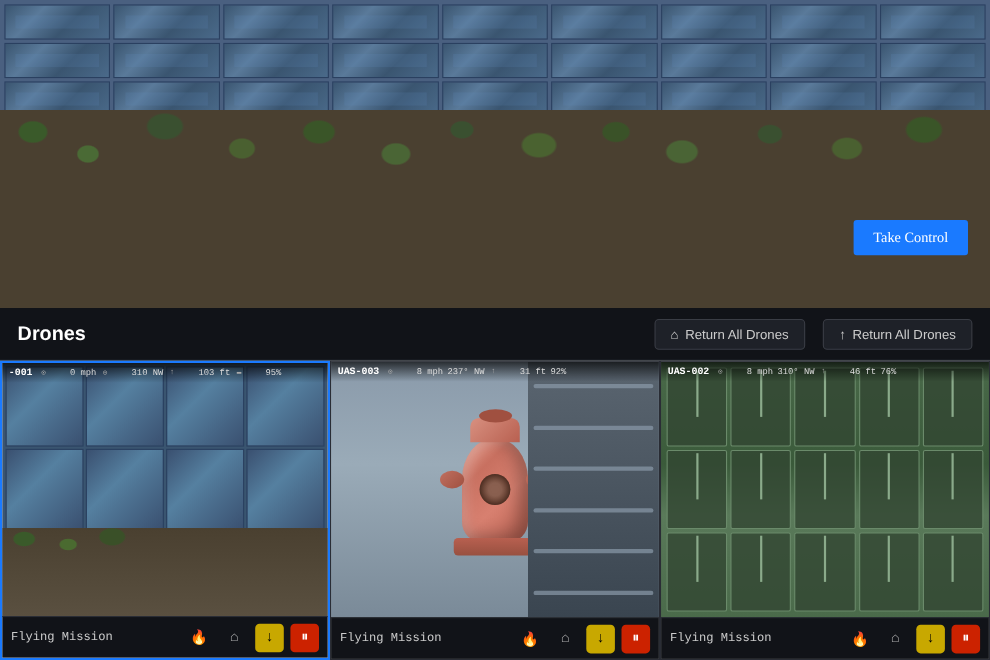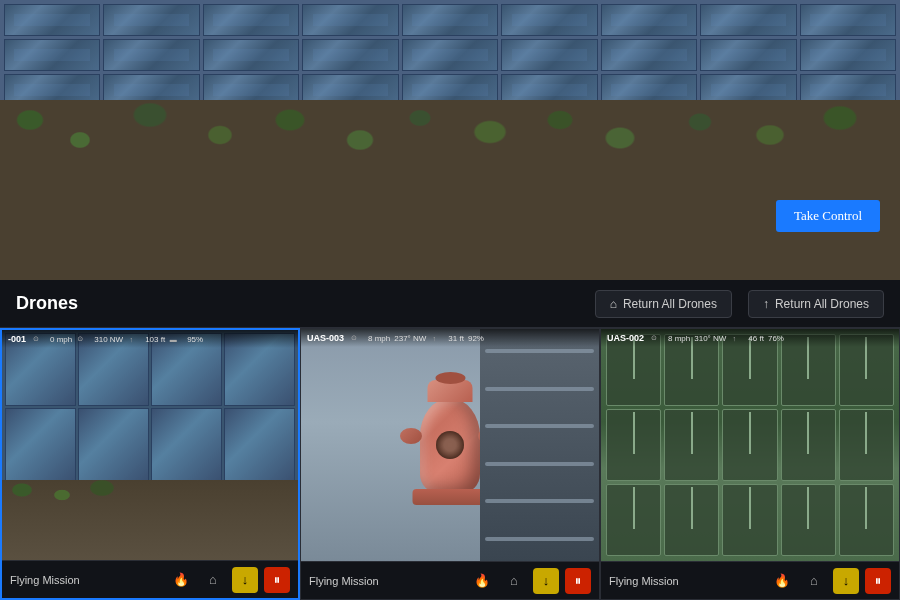--- a/index.html
+++ b/index.html
@@ -146,20 +146,21 @@
       grid-template-columns: repeat(3, 1fr);
       gap: 0;
       height: calc(320px - 48px);
     }
 
     .drone-card {
       position: relative;
       border: 1px solid #2a2d35;
       overflow: hidden;
       background: #e5e5e5;
+      font-family: Liberation Mono, monospace;
     }
 
     .drone-card.selected {
       border: 2px solid #1a7aff;
     }
 
     
     .drone-feed {
       width: 100%;
       height: calc(100% - 38px);
@@ -363,21 +364,21 @@
 
     .hud-id {
       font-weight: 700;
       font-size: 9px;
       margin-right: 2px;
     }
 
     .hud-item {
       display: flex;
       align-items: center;
-      gap: 10px;
+      gap: 20px;
       font-size: 8px;
       color: #ddd;
     }
 
     .hud-icon {
       width: 8px;
       height: 8px;
       display: inline-flex;
       align-items: center;
       justify-content: center;

